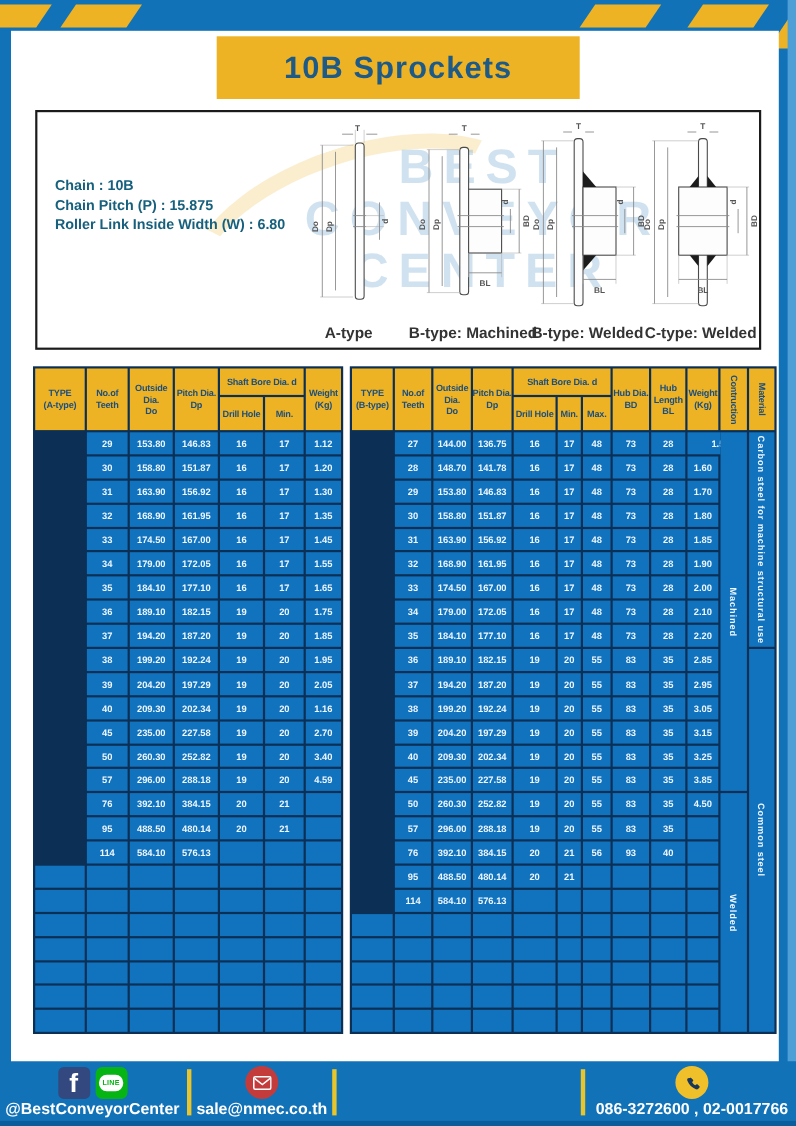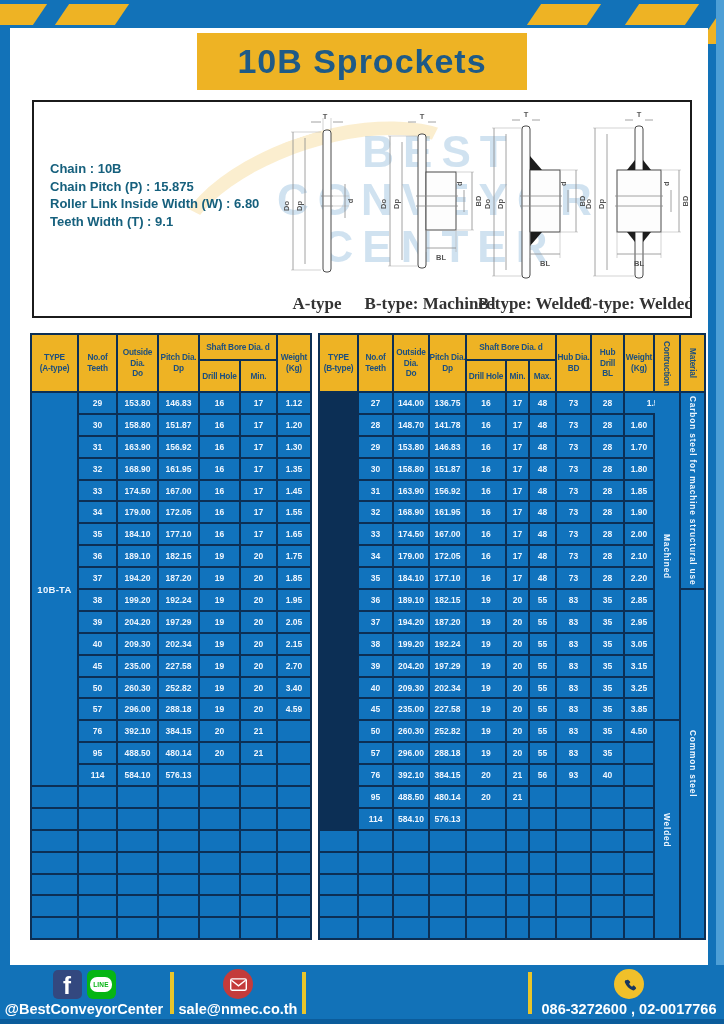--- a/index.html
+++ b/index.html
@@ -6,31 +6,31 @@
   *{box-sizing:border-box;font-family:"Liberation Sans",sans-serif;}
   .page{position:relative;width:724px;height:1024px;background:#1272b8;overflow:hidden;margin:0 auto;}
   
   .top-band{position:absolute;left:0;top:0;width:724px;height:28px;background:#1272b8;}
   .stripe{position:absolute;top:4px;height:21px;width:60px;background:#eeb324;transform:skewX(-34deg);}
   .edge-strip-right{position:absolute;right:0;top:0;width:8px;height:965px;background:#4d9fd6;}
   
   .panel{position:absolute;left:10px;top:28px;width:698px;height:937px;background:#ffffff;}
   
   .title-banner{position:absolute;left:197px;top:33px;width:330px;height:57px;background:#eeb324;display:flex;align-items:center;justify-content:center;}
-  .title-banner span{font-size:34px;font-weight:bold;color:#1e5a87;letter-spacing:1px;}
+  .title-banner span{font-size:28px;font-weight:bold;color:#1e5a87;letter-spacing:1px;}
   
   .spec-box{position:absolute;left:32px;top:100px;width:660px;height:218px;background:#fff;border:2px solid #1b1b1b;overflow:hidden;}
   .watermark{position:absolute;left:165px;top:26px;width:480px;text-align:center;color:rgba(101,160,205,0.30);font-weight:bold;letter-spacing:9px;line-height:1.08;font-size:44px;pointer-events:none;}
   .wm-swoosh{position:absolute;left:130px;top:30px;width:330px;height:170px;border:14px solid rgba(238,179,36,0.22);border-color:rgba(238,179,36,0.22) transparent transparent transparent;border-radius:50%;transform:rotate(-18deg);pointer-events:none;}
   .spec-lines{position:absolute;left:16px;top:58px;}
   .spec-lines div{font-size:13px;font-weight:bold;color:#16607d;line-height:17.5px;white-space:nowrap;}
   .diagrams{position:absolute;left:0;top:0;width:660px;height:218px;}
   .diag{position:absolute;top:8px;width:112px;height:206px;display:flex;flex-direction:column;align-items:center;}
   .diag svg{width:112px;height:182px;}
-  .diag-label{font-size:17px;font-weight:bold;color:#333;margin-top:2px;white-space:nowrap;font-family:Liberation Serif, serif;}
+  .diag-label{font-size:14px;font-weight:bold;color:#333;margin-top:2px;white-space:nowrap;}
   .dg-part{fill:#fdfdfd;stroke:#4a4a4a;stroke-width:1;}
   .dg-fill{fill:#1c1c1c;stroke:none;}
   .dg-dim{stroke:#8a8a8a;stroke-width:0.8;}
   .dg-ext{stroke:#b5b5b5;stroke-width:0.6;}
   .dg-txt{font-size:7.5px;fill:#555;font-weight:bold;}
   
   .sprocket-table{position:absolute;display:grid;gap:2px;background:#0c2f55;padding:2px;}
   #table-a{left:30px;top:333px;grid-template-columns:45px 37px 39px 39px 39px 35px 32px;grid-template-rows:24px 30px repeat(25,19.9px);}
   #table-b{left:318px;top:333px;grid-template-columns:37px 33px 34px 35px 38px 21px 25px 33px 31px 28px 24px 23px;grid-template-rows:24px 30px repeat(25,19.9px);}
   .hcell{background:#eeb324;color:#1c4f7f;font-weight:bold;font-size:8.3px;display:flex;flex-direction:column;align-items:center;justify-content:center;text-align:center;line-height:1.3;letter-spacing:-0.2px;white-space:nowrap;overflow:hidden;}
@@ -77,21 +77,20 @@
     <div class="watermark">
       <div>BEST</div>
       <div>CONVEYOR</div>
       <div>CENTER</div>
     </div>
 
     <div class="spec-lines">
       <div>Chain : 10B</div>
       <div>Chain Pitch (P) : 15.875</div>
       <div>Roller Link Inside Width (W) : 6.80</div>
-      <div>Teeth Width (T) : 9.1</div>
     </div>
 
     <div class="diagrams">
 
       <div class="diag" style="left:227px">
         <svg viewBox="0 0 112 182">
           <line class="dg-ext" x1="62" y1="8" x2="62" y2="20"></line>
             <line class="dg-ext" x1="70" y1="8" x2="70" y2="20"></line>
           <line class="dg-dim" x1="50" y1="12" x2="60" y2="12"></line>
             <line class="dg-dim" x1="72" y1="12" x2="82" y2="12"></line>
@@ -233,21 +232,20 @@
       <div class="hcell" style="grid-area: 2 / 5;">
         <div>Drill Hole</div>
       </div>
       <div class="hcell" style="grid-area: 2 / 6;">
         <div>Min.</div>
       </div>
       <div class="hcell" style="grid-area: 1 / 7 / span 2;">
         <div>Weight</div>
         <div>(Kg)</div>
       </div>
-      <div class="cell typecell" style="grid-area: 3 / 1 / span 18;">10B-TA</div>
       <div class="cell" style="grid-area: 3 / 2;">29</div>
       <div class="cell" style="grid-area: 3 / 3;">153.80</div>
       <div class="cell" style="grid-area: 3 / 4;">146.83</div>
       <div class="cell" style="grid-area: 3 / 5;">16</div>
       <div class="cell" style="grid-area: 3 / 6;">17</div>
       <div class="cell" style="grid-area: 3 / 7;">1.12</div>
       <div class="cell" style="grid-area: 4 / 2;">30</div>
       <div class="cell" style="grid-area: 4 / 3;">158.80</div>
       <div class="cell" style="grid-area: 4 / 4;">151.87</div>
       <div class="cell" style="grid-area: 4 / 5;">16</div>
@@ -305,21 +303,21 @@
       <div class="cell" style="grid-area: 13 / 3;">204.20</div>
       <div class="cell" style="grid-area: 13 / 4;">197.29</div>
       <div class="cell" style="grid-area: 13 / 5;">19</div>
       <div class="cell" style="grid-area: 13 / 6;">20</div>
       <div class="cell" style="grid-area: 13 / 7;">2.05</div>
       <div class="cell" style="grid-area: 14 / 2;">40</div>
       <div class="cell" style="grid-area: 14 / 3;">209.30</div>
       <div class="cell" style="grid-area: 14 / 4;">202.34</div>
       <div class="cell" style="grid-area: 14 / 5;">19</div>
       <div class="cell" style="grid-area: 14 / 6;">20</div>
-      <div class="cell" style="grid-area: 14 / 7;">2.15</div>
+      <div class="cell" style="grid-area: 14 / 7;">1.16</div>
       <div class="cell" style="grid-area: 15 / 2;">45</div>
       <div class="cell" style="grid-area: 15 / 3;">235.00</div>
       <div class="cell" style="grid-area: 15 / 4;">227.58</div>
       <div class="cell" style="grid-area: 15 / 5;">19</div>
       <div class="cell" style="grid-area: 15 / 6;">20</div>
       <div class="cell" style="grid-area: 15 / 7;">2.70</div>
       <div class="cell" style="grid-area: 16 / 2;">50</div>
       <div class="cell" style="grid-area: 16 / 3;">260.30</div>
       <div class="cell" style="grid-area: 16 / 4;">252.82</div>
       <div class="cell" style="grid-area: 16 / 5;">19</div>
@@ -428,21 +426,21 @@
       </div>
       <div class="hcell" style="grid-area: 2 / 7;">
         <div>Max.</div>
       </div>
       <div class="hcell" style="grid-area: 1 / 8 / span 2;">
         <div>Hub Dia.</div>
         <div>BD</div>
       </div>
       <div class="hcell" style="grid-area: 1 / 9 / span 2;">
         <div>Hub</div>
-        <div>Drill</div>
+        <div>Length</div>
         <div>BL</div>
       </div>
       <div class="hcell" style="grid-area: 1 / 10 / span 2;">
         <div>Weight</div>
         <div>(Kg)</div>
       </div>
       <div class="hcell vert" style="grid-area: 1 / 11 / span 2;">
         <div>Contruction</div>
       </div>
       <div class="hcell vert" style="grid-area: 1 / 12 / span 2;">

